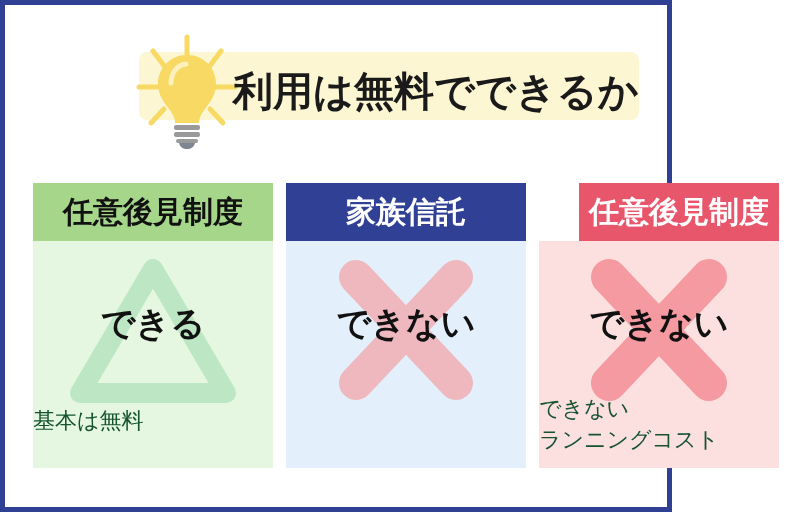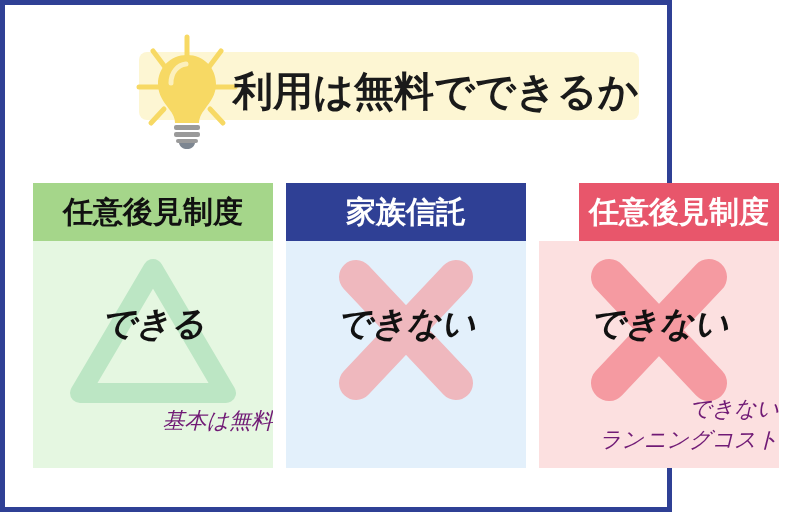--- a/index.html
+++ b/index.html
@@ -77,21 +77,20 @@
     line-height: 58px;
     text-align: center;
     font-size: 30px;
     font-weight: bold;
     white-space: nowrap;
   }
   .card-body {
     position: relative;
     height: 227px;
     overflow: hidden;
-    font-style: italic;
   }
   .mark {
     position: absolute;
     left: 50%;
     top: 14px;
     transform: translateX(-50%);
     width: 170px;
     height: 150px;
   }
   .mark svg { display: block; }
@@ -105,23 +104,23 @@
     font-weight: bold;
     color: #111111;
     white-space: nowrap;
     z-index: 3;
   }
   .note {
     position: absolute;
     left: 0;
     right: 0;
     top: 164px;
-    text-align: right;
+    text-align: left;
     font-size: 22px;
-    color: #701a75;
+    color: #14532d;
     line-height: 31px;
   }
   .note .l2 { display: block; }
 
   
   .card-1 .card-header { background: #A5D68A; color: #111111; }
   .card-1 .card-body   { background: #E5F7E1; }
   .card-2 .card-header { background: #2F4095; color: #FFFFFF; }
   .card-2 .card-body   { background: #E3F0FB; }
   .card-3 .card-header { background: #E8566B; color: #FFFFFF; margin-left: 40px; }

